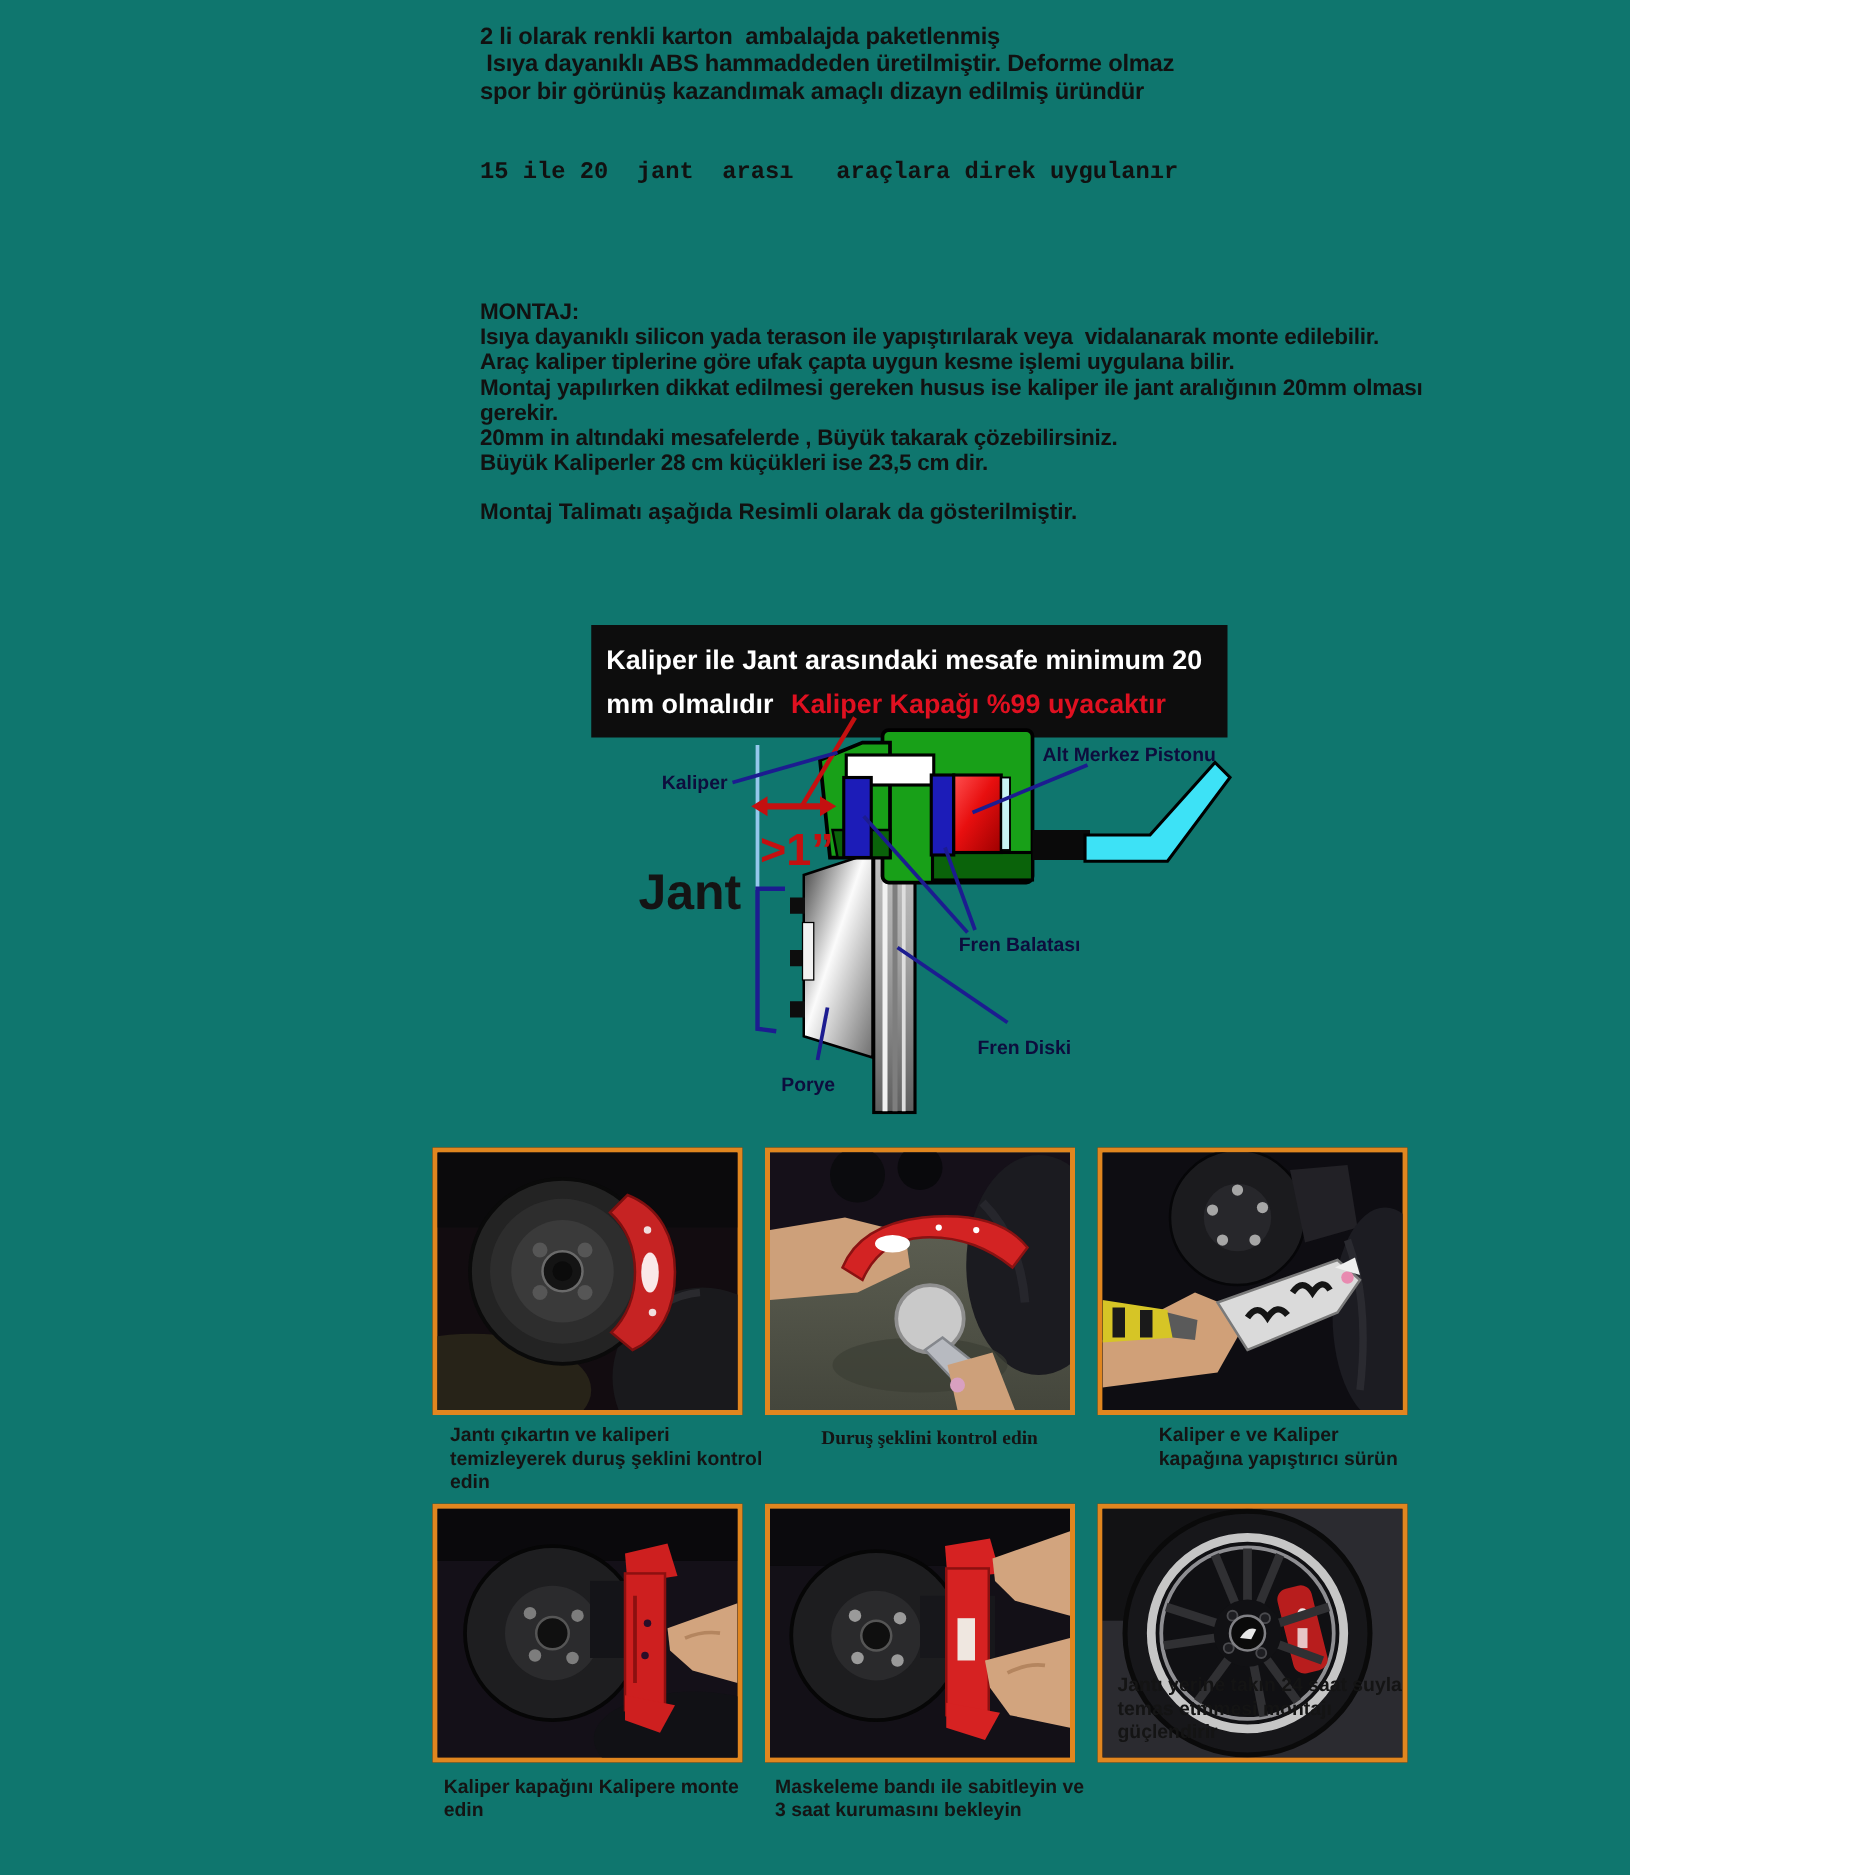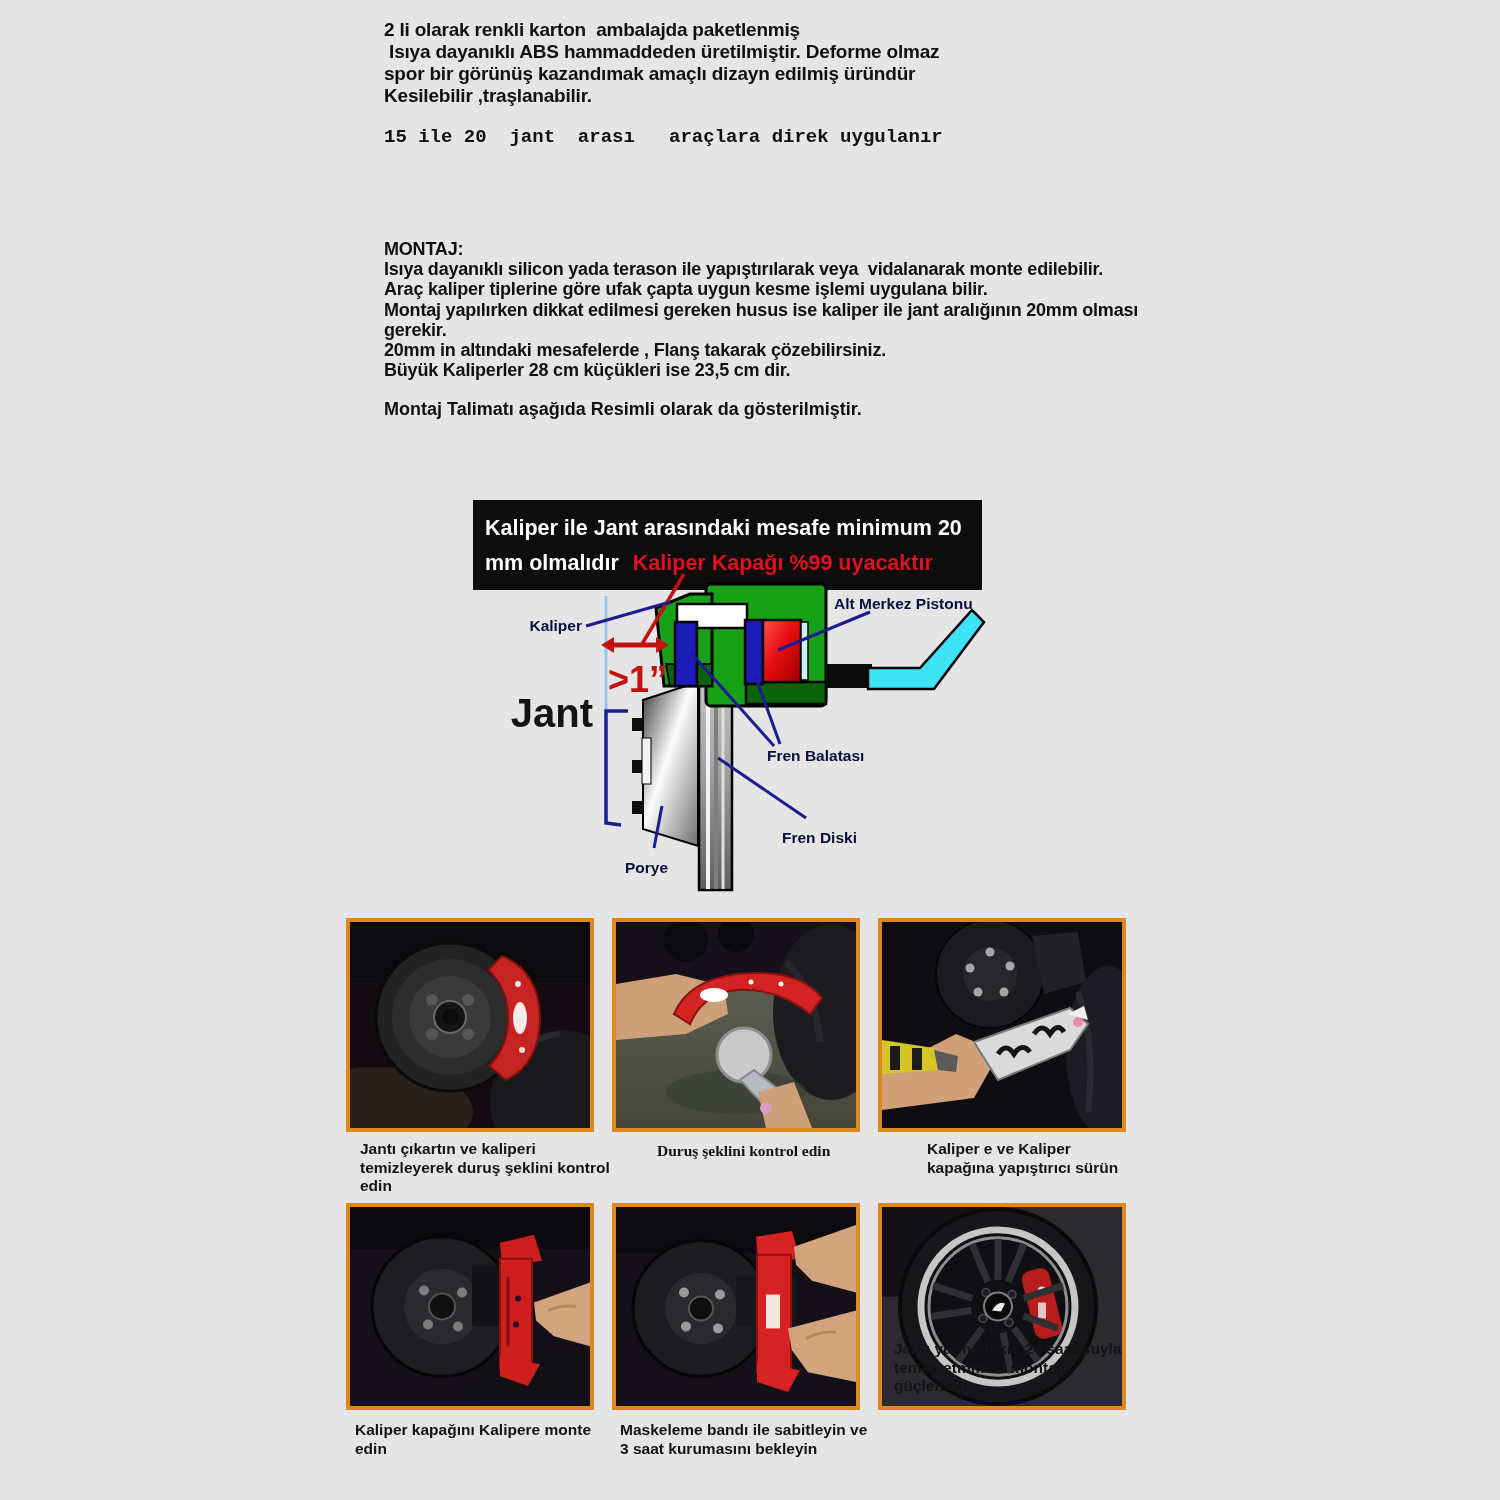--- a/index.html
+++ b/index.html
@@ -1,16 +1,16 @@
 <!DOCTYPE html>
 <html><head>
 <meta charset="utf-8">
 <style>
   html,body{margin:0;padding:0;background:#fff;}
-  #page{position:relative;width:1500px;height:1500px;background:#e5e5e5;overflow:hidden;
+  #page{position:relative;width:1304px;height:1500px;background:#0f766e;overflow:hidden;
         font-family:"Liberation Sans",sans-serif;font-weight:700;color:#111;}
   .tline{white-space:pre;letter-spacing:-0.2px;}
   #intro{position:absolute;left:384px;top:19px;font-size:19px;line-height:22px;}
   #fitment{position:absolute;left:384px;top:126px;font-size:19px;white-space:pre;font-family:Liberation Mono, monospace;}
   #montaj{position:absolute;left:384px;top:239px;font-size:18px;line-height:20.2px;}
   #montaj-footer{position:absolute;left:384px;top:399px;font-size:18px;white-space:pre;}
   .caption{position:absolute;font-size:15.5px;line-height:18.5px;white-space:pre-line;color:#141414;}
   .photo{position:absolute;width:248px;box-sizing:border-box;border:4px solid #e0861f;
          box-shadow:inset 0 0 0 1px rgba(100,50,0,.55);background:#120e14;}
   .photo svg{display:block;width:100%;height:100%;}
@@ -18,31 +18,30 @@
 </style>
 </head>
 <body>
 
 <div id="page">
 
   <div id="intro">
     <div class="tline">2 li olarak renkli karton  ambalajda paketlenmiş</div>
     <div class="tline"> Isıya dayanıklı ABS hammaddeden üretilmiştir. Deforme olmaz</div>
     <div class="tline">spor bir görünüş kazandımak amaçlı dizayn edilmiş üründür</div>
-    <div class="tline">Kesilebilir ,traşlanabilir.</div>
   </div>
   <div id="fitment">15 ile 20  jant  arası   araçlara direk uygulanır</div>
 
   <div id="montaj">
     <div class="tline">MONTAJ:</div>
     <div class="tline">Isıya dayanıklı silicon yada terason ile yapıştırılarak veya  vidalanarak monte edilebilir.</div>
     <div class="tline">Araç kaliper tiplerine göre ufak çapta uygun kesme işlemi uygulana bilir.</div>
     <div class="tline">Montaj yapılırken dikkat edilmesi gereken husus ise kaliper ile jant aralığının 20mm olması</div>
     <div class="tline">gerekir.</div>
-    <div class="tline">20mm in altındaki mesafelerde , Flanş takarak çözebilirsiniz.</div>
+    <div class="tline">20mm in altındaki mesafelerde , Büyük takarak çözebilirsiniz.</div>
     <div class="tline">Büyük Kaliperler 28 cm küçükleri ise 23,5 cm dir.</div>
   </div>
   <div id="montaj-footer">Montaj Talimatı aşağıda Resimli olarak da gösterilmiştir.</div>
 
   <svg style="position:absolute;left:460px;top:498px;" width="570" height="462" viewBox="0 0 570 462">
     <defs>
       <linearGradient id="pistonGrad" x1="0" y1="0" x2="1" y2="1">
         <stop offset="0" stop-color="#ff5050"></stop>
           <stop offset="0.45" stop-color="#e80f0f"></stop>
           <stop offset="1" stop-color="#9c0000"></stop>

